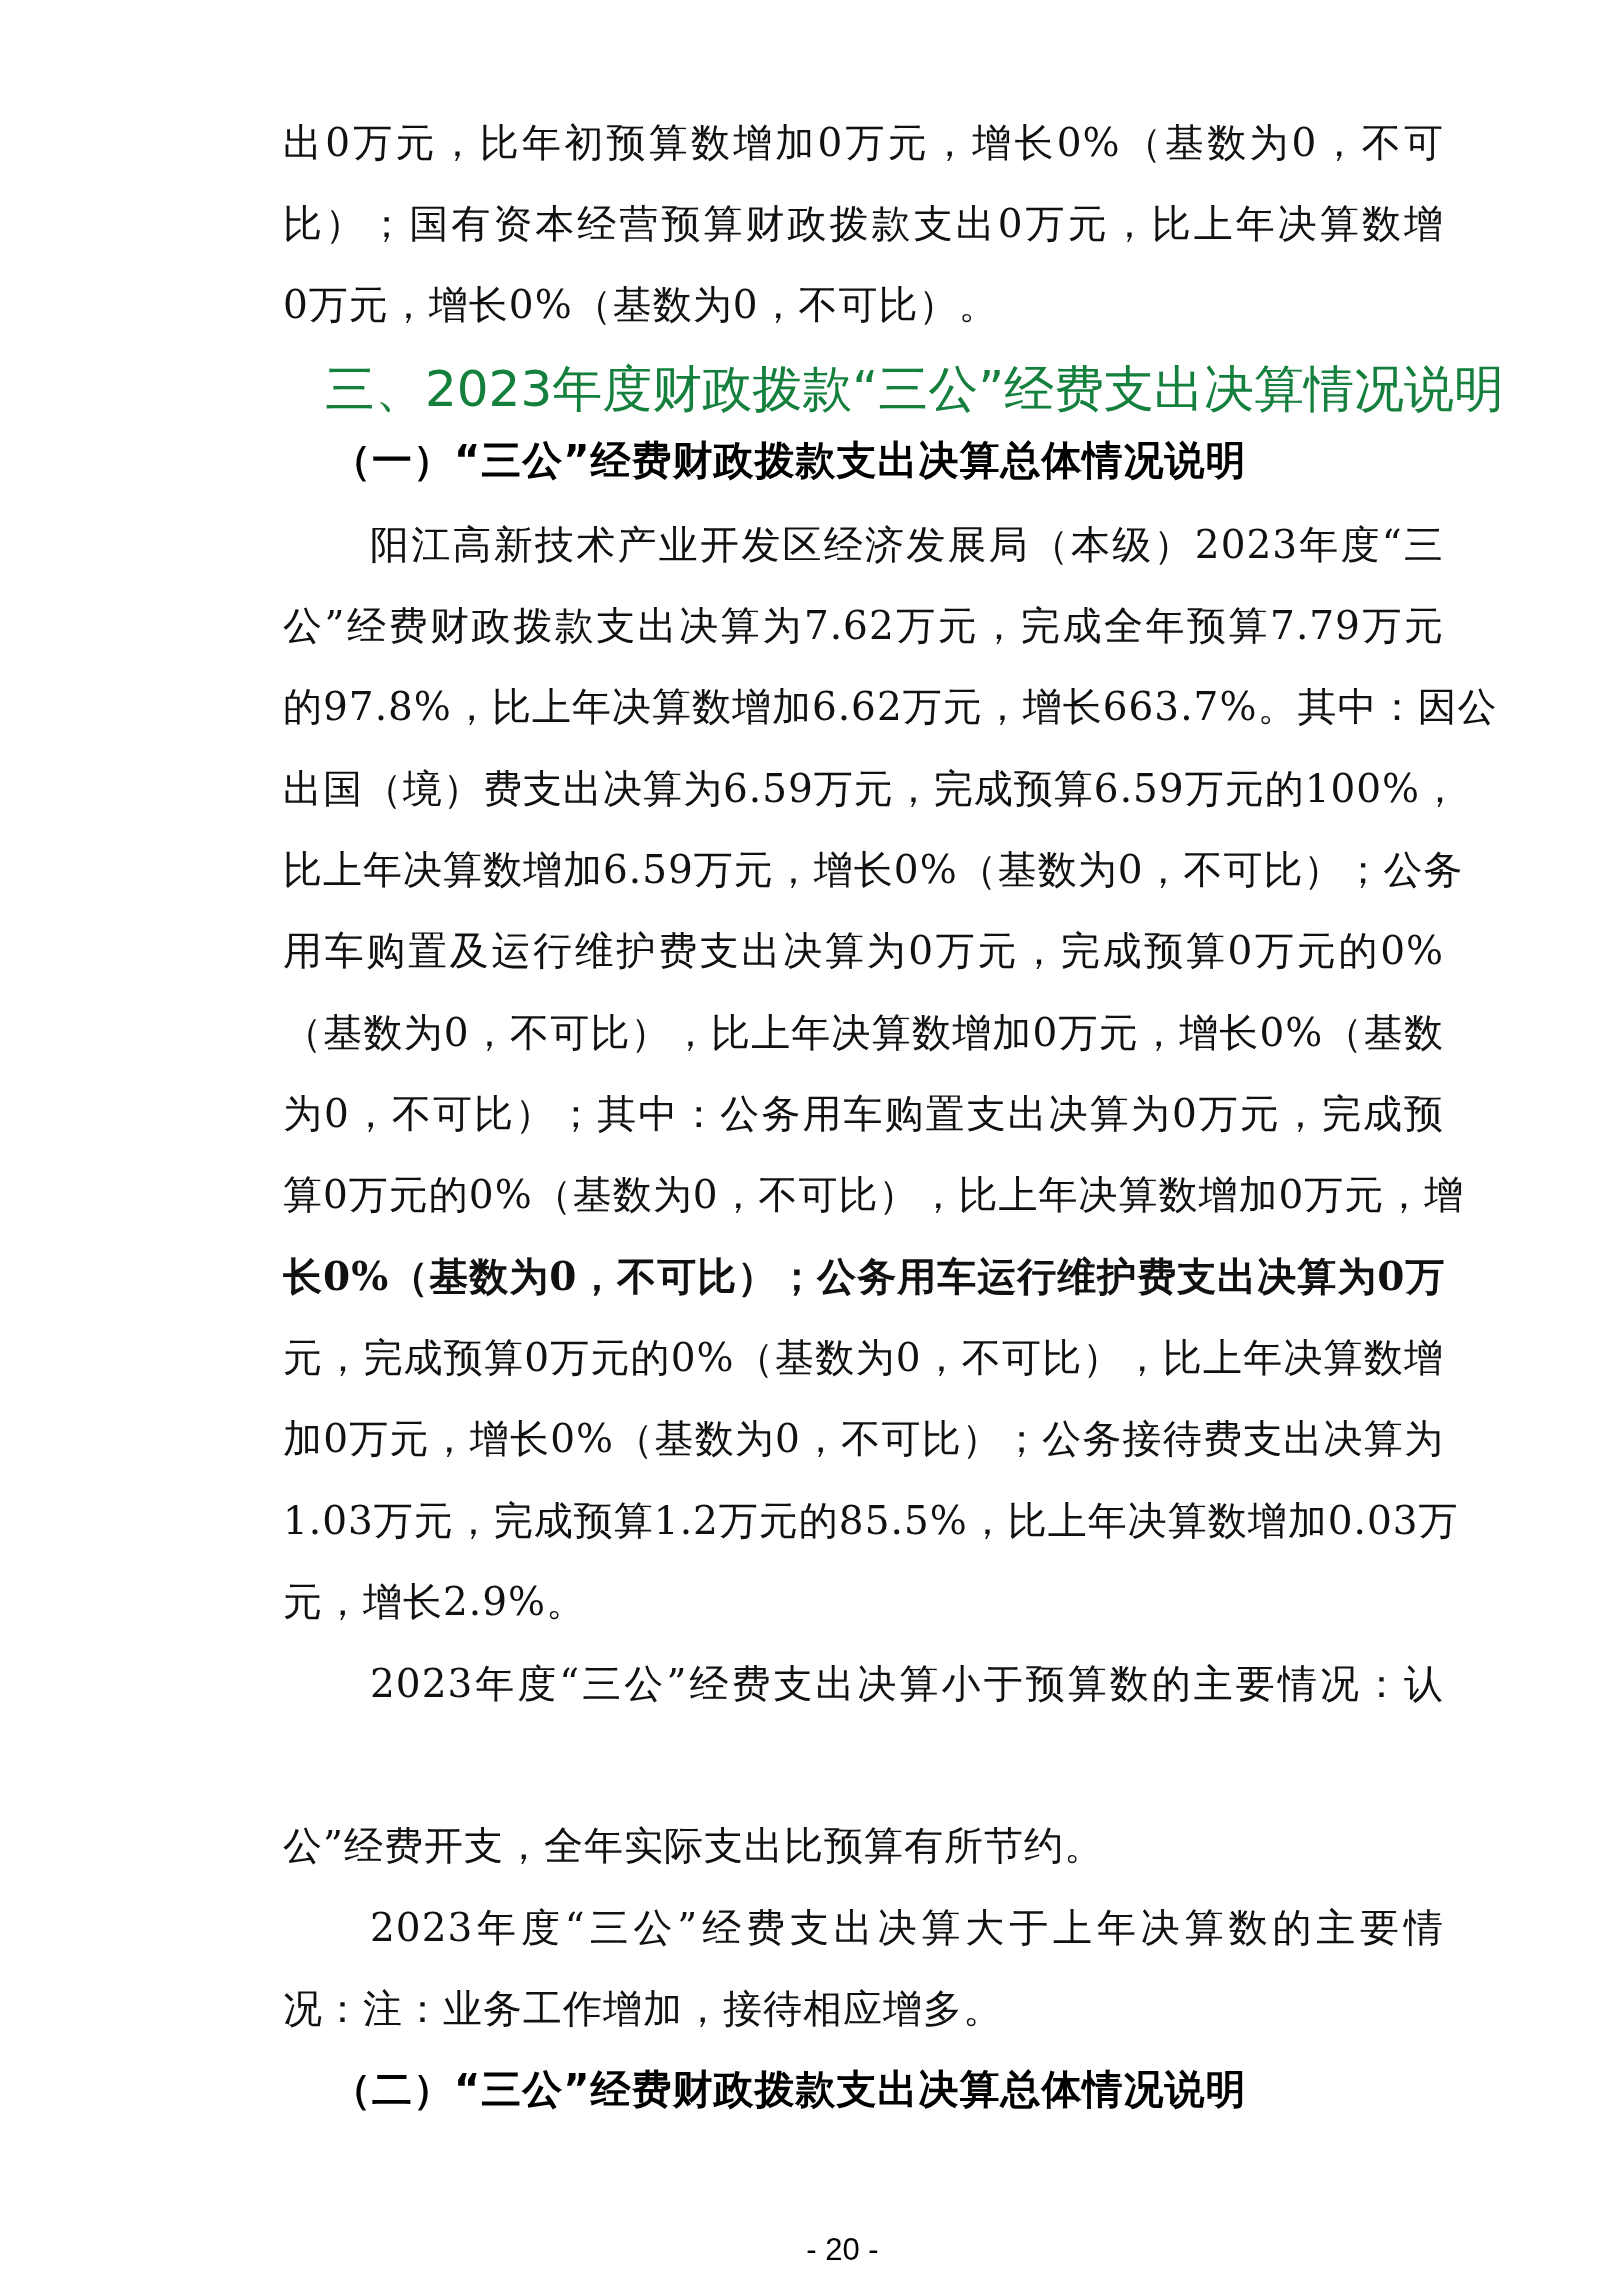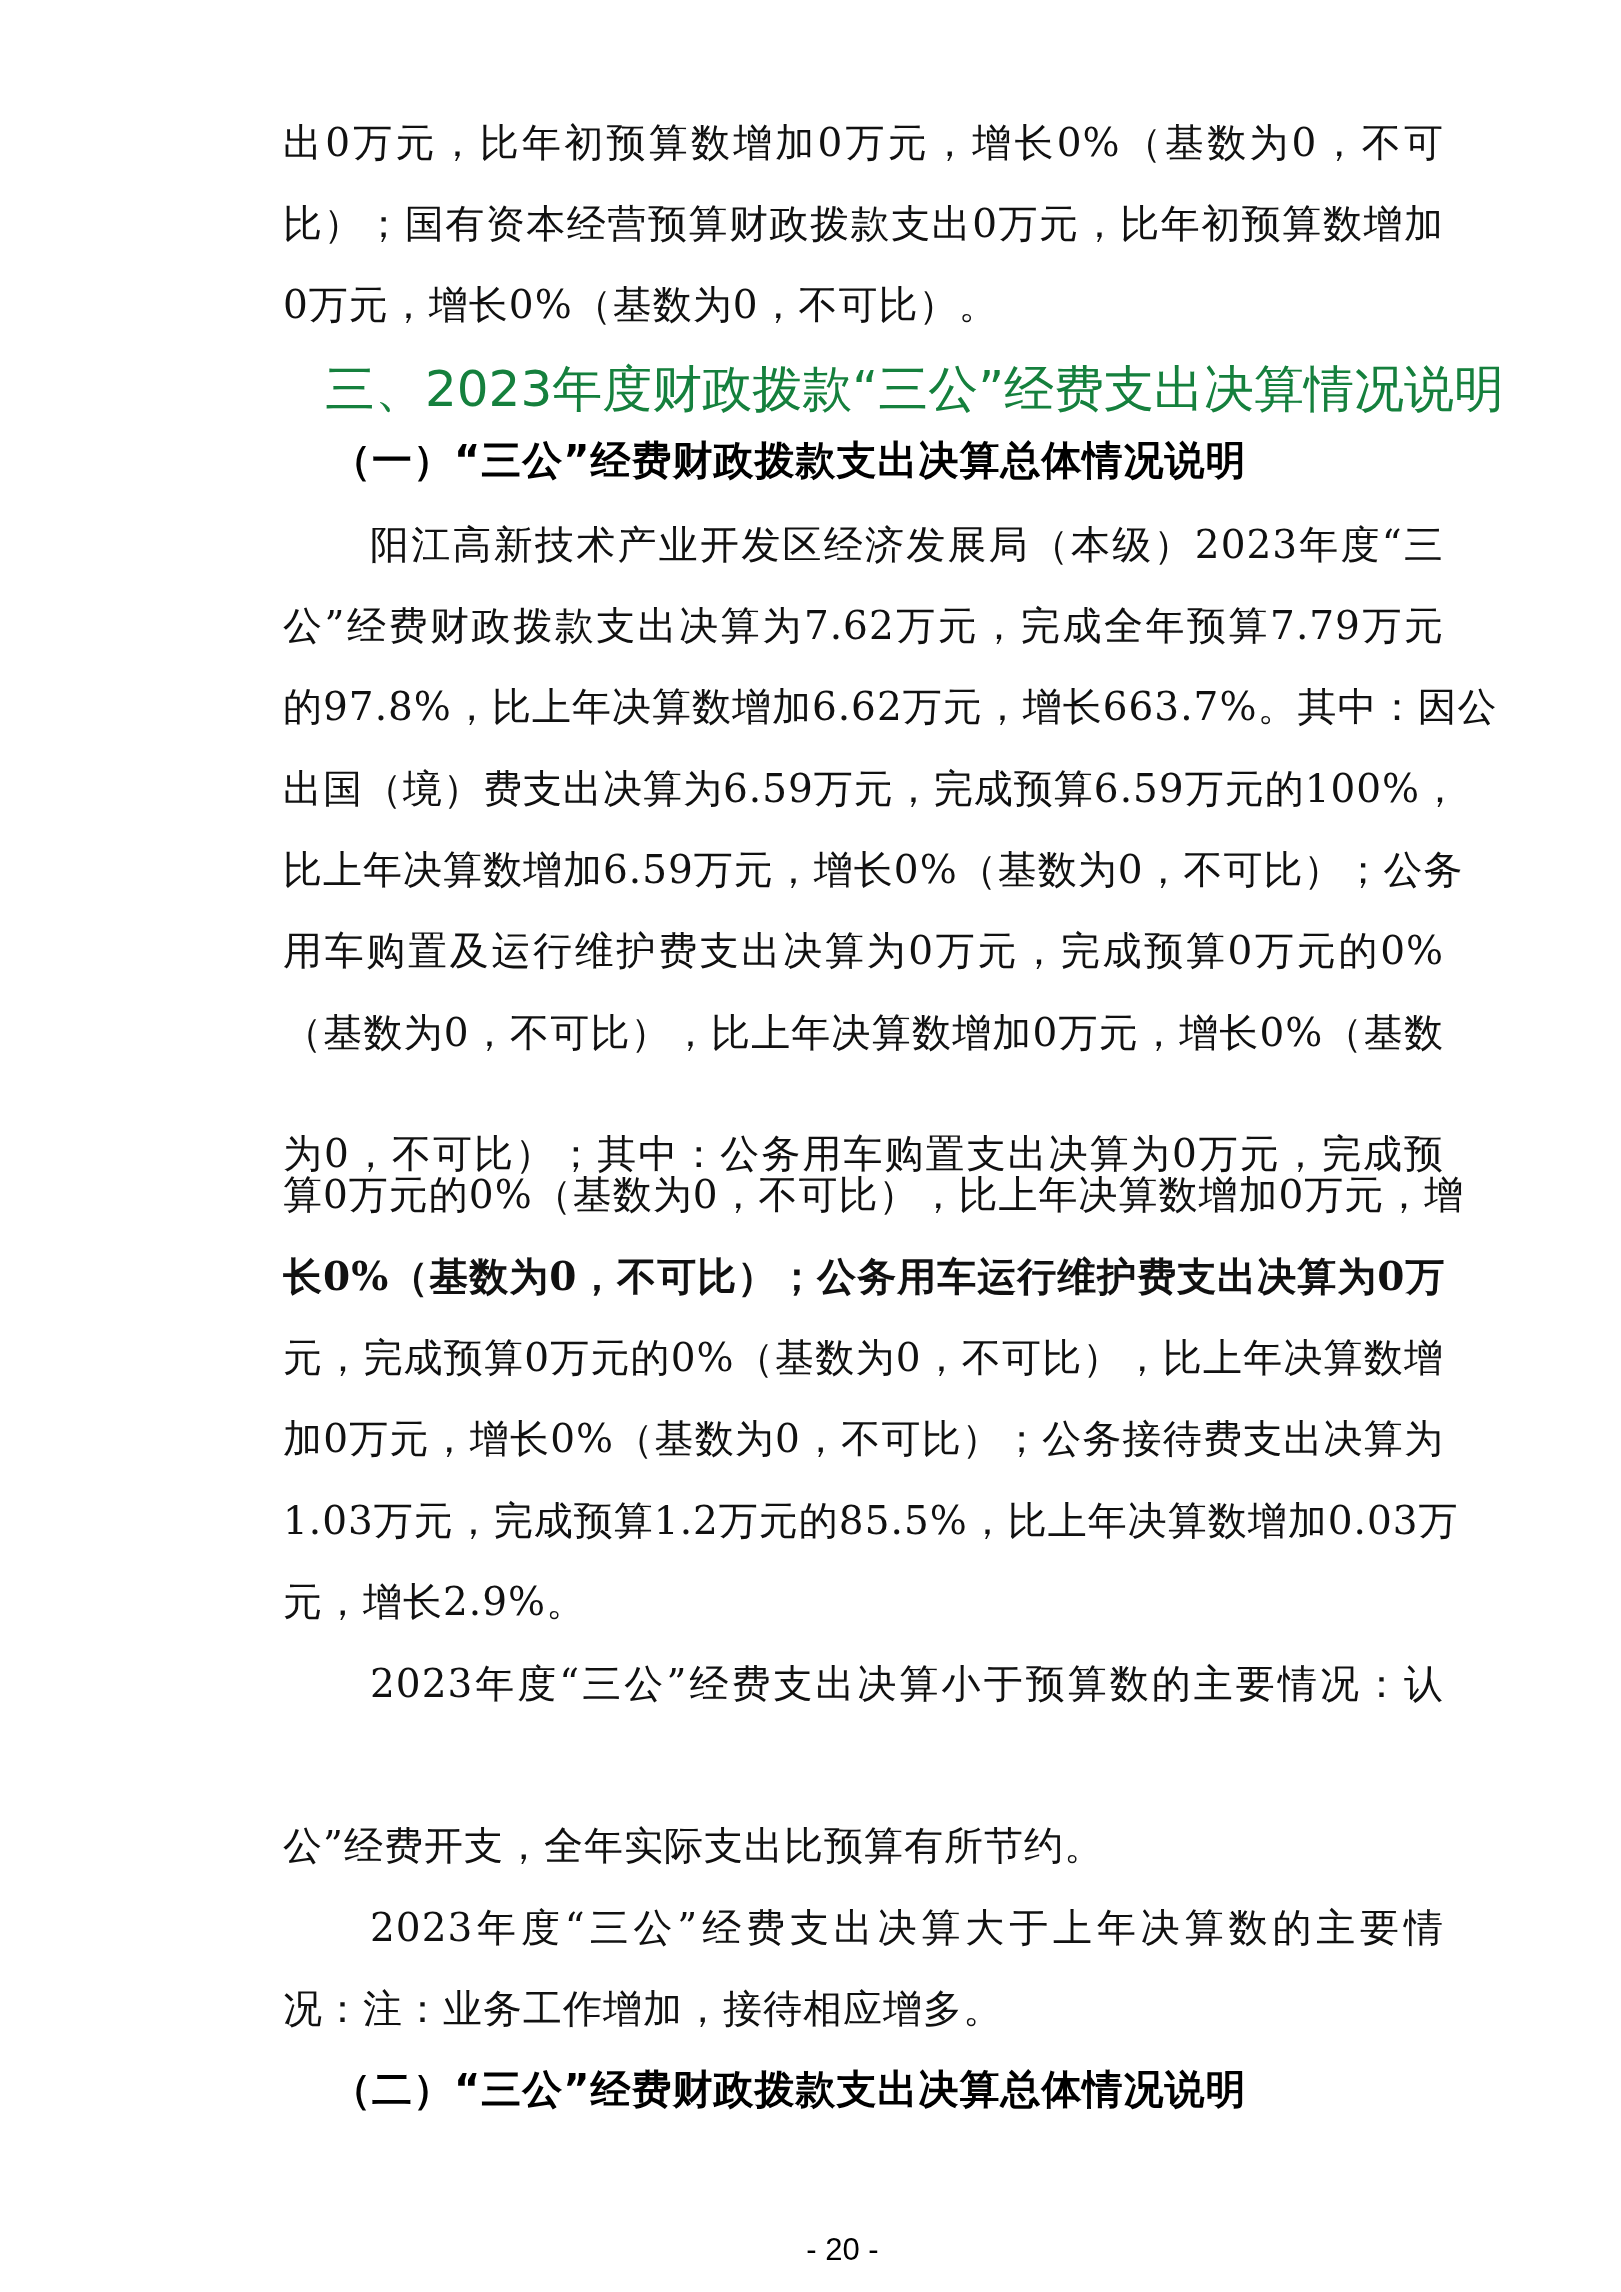--- a/index.html
+++ b/index.html
@@ -77,35 +77,35 @@
       color: #000000;
       margin-left: 32px;
     }
   </style>
 </head>
 <body>
 
 <div class="page">
 
   <div class="line" style="top:113px;">出0万元，比年初预算数增加0万元，增长0%（基数为0，不可</div>
-  <div class="line" style="top:194px;">比）；国有资本经营预算财政拨款支出0万元，比年初预算数增加</div>
+  <div class="line" style="top:194px;">比）；国有资本经营预算财政拨款支出0万元，比上年决算数增</div>
   <div class="line last" style="top:275px;">0万元，增长0%（基数为0，不可比）。</div>
 
   <div class="heading" style="top:358px;">三、2023年度财政拨款“三公”经费支出决算情况说明</div>
 
   <div class="subheading" style="top:431px;">（一）“三公”经费财政拨款支出决算总体情况说明</div>
 
   <div class="line indent" style="top:515px;">阳江高新技术产业开发区经济发展局（本级）2023年度“三</div>
   <div class="line" style="top:596px;">公”经费财政拨款支出决算为7.62万元，完成全年预算7.79万元</div>
   <div class="line" style="top:677px;">的97.8%，比上年决算数增加6.62万元，增长663.7%。其中：因公</div>
   <div class="line" style="top:759px;">出国（境）费支出决算为6.59万元，完成预算6.59万元的100%，</div>
   <div class="line" style="top:840px;">比上年决算数增加6.59万元，增长0%（基数为0，不可比）；公务</div>
   <div class="line" style="top:921px;">用车购置及运行维护费支出决算为0万元，完成预算0万元的0%</div>
   <div class="line" style="top:1003px;">（基数为0，不可比），比上年决算数增加0万元，增长0%（基数</div>
-  <div class="line" style="top:1124px;">为0，不可比）；其中：公务用车购置支出决算为0万元，完成预</div>
+  <div class="line" style="top:1084px;">为0，不可比）；其中：公务用车购置支出决算为0万元，完成预</div>
   <div class="line" style="top:1165px;">算0万元的0%（基数为0，不可比），比上年决算数增加0万元，增</div>
   <div class="line" style="top:1247px;font-weight:bold;">长0%（基数为0，不可比）；公务用车运行维护费支出决算为0万</div>
   <div class="line" style="top:1328px;">元，完成预算0万元的0%（基数为0，不可比），比上年决算数增</div>
   <div class="line" style="top:1409px;">加0万元，增长0%（基数为0，不可比）；公务接待费支出决算为</div>
   <div class="line" style="top:1491px;">1.03万元，完成预算1.2万元的85.5%，比上年决算数增加0.03万</div>
   <div class="line last" style="top:1572px;">元，增长2.9%。</div>
 
   <div class="line indent" style="top:1654px;">2023年度“三公”经费支出决算小于预算数的主要情况：认</div>
   <div class="line last" style="top:1816px;">公”经费开支，全年实际支出比预算有所节约。</div>
 

